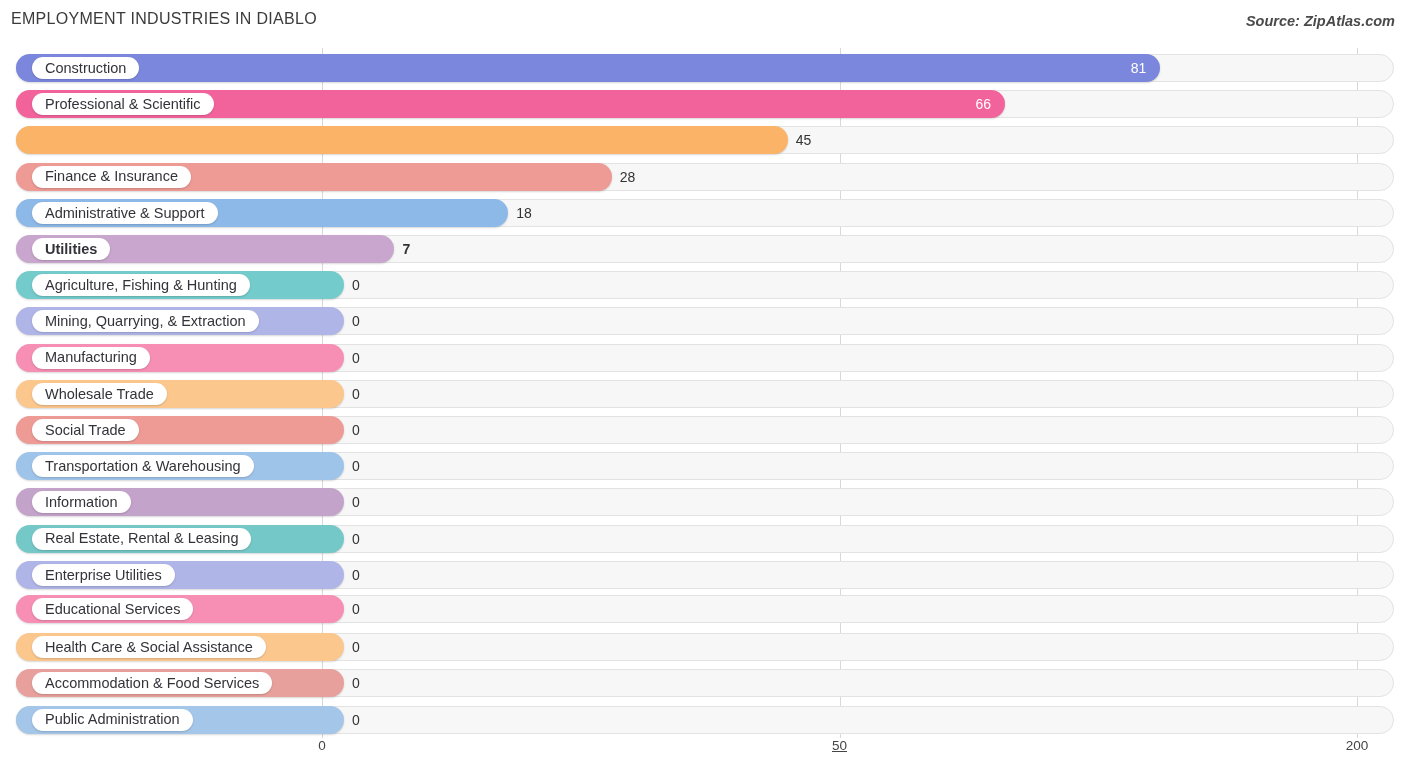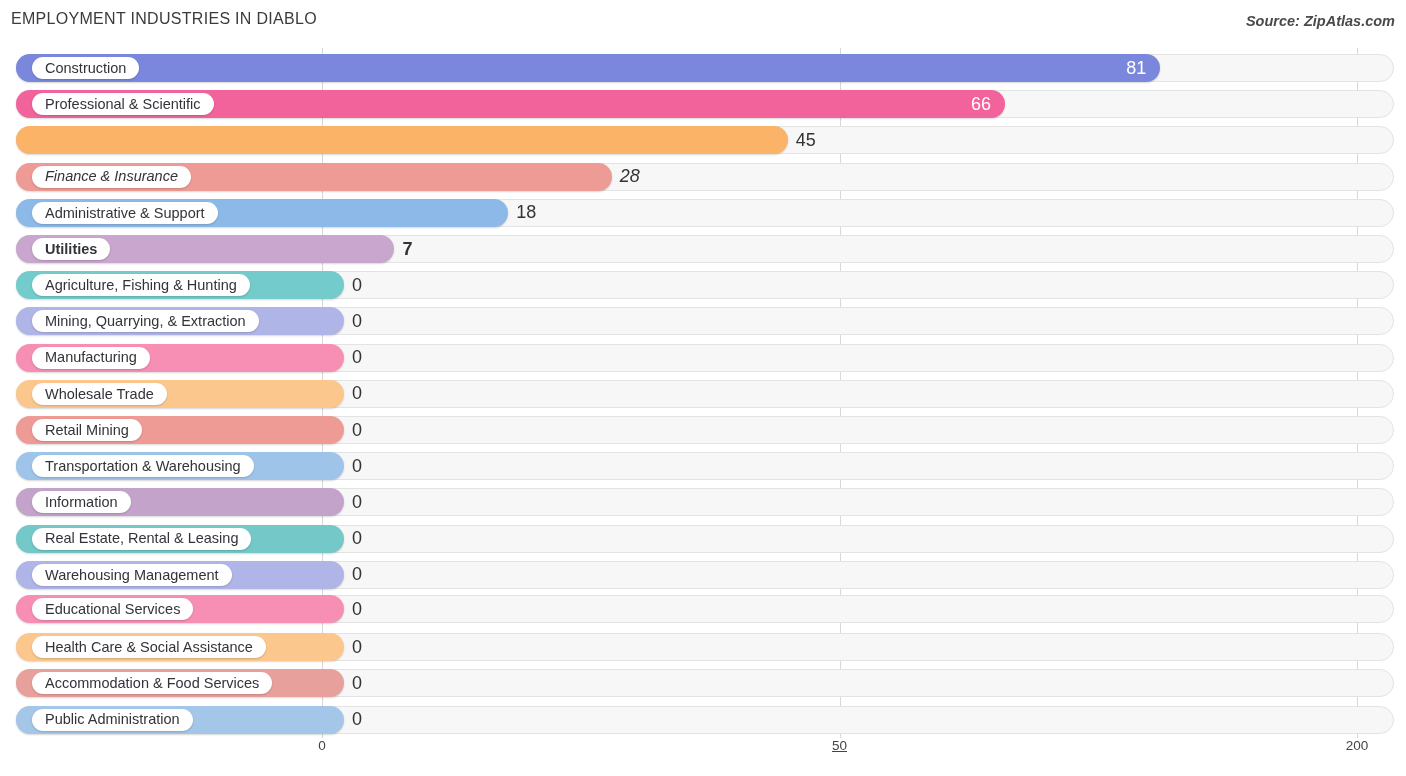--- a/index.html
+++ b/index.html
@@ -115,21 +115,21 @@
     font-size: 14.5px;
     color: #33333a;
     line-height: 1;
   }
   .value {
     position: absolute;
     top: 0;
     height: 28px;
     display: flex;
     align-items: center;
-    font-size: 18px;
+    font-size: 14px;
     white-space: nowrap;
   }
   .value.inside {
     color: #ffffff;
     justify-content: flex-end;
   }
   .value.outside {
     color: #333333;
   }
 
@@ -181,21 +181,21 @@
           <div class="pill">
             <span class="pill-label">Professional &amp; Scientific</span>
           </div>
           <div class="value inside" style="left: 16px; width: 975.1px;">66</div>
         </div>
         <div class="row" style="top: 78.4px; width: 1406px;">
           <div class="track" style="width: 1378px;"></div>
           <div class="bar" style="width: 771.75px; background: rgb(250, 179, 103);"></div>
           <div class="value outside" style="left: 795.75px;">45</div>
         </div>
-        <div class="row" style="top: 114.6px; width: 1286px; font-style: italic;">
+        <div class="row" style="top: 114.6px; width: 1286px;">
           <div class="track" style="width: 1378px;"></div>
           <div class="bar" style="width: 595.8px; background: rgb(238, 154, 149);"></div>
           <div class="pill">
             <span class="pill-label">Finance &amp; Insurance</span>
           </div>
           <div class="value outside" style="left: 619.8px;">28</div>
         </div>
         <div class="row" style="top: 150.8px; width: 1406px;">
           <div class="track" style="width: 1378px;"></div>
           <div class="bar" style="width: 492.3px; background: rgb(141, 185, 232);"></div>
@@ -241,21 +241,21 @@
           <div class="bar" style="width: 328px; background: rgb(251, 199, 141);"></div>
           <div class="pill">
             <span class="pill-label">Wholesale Trade</span>
           </div>
           <div class="value outside" style="left: 352px;">0</div>
         </div>
         <div class="row" style="top: 368px; width: 1406px;">
           <div class="track" style="width: 1378px;"></div>
           <div class="bar" style="width: 328px; background: rgb(238, 154, 149);"></div>
           <div class="pill">
-            <span class="pill-label">Retail Mining</span>
+            <span class="pill-label">Social Trade</span>
           </div>
           <div class="value outside" style="left: 352px;">0</div>
         </div>
         <div class="row" style="top: 404.2px; width: 1406px;">
           <div class="track" style="width: 1378px;"></div>
           <div class="bar" style="width: 328px; background: rgb(159, 196, 234);"></div>
           <div class="pill">
             <span class="pill-label">Transportation &amp; Warehousing</span>
           </div>
           <div class="value outside" style="left: 352px;">0</div>
@@ -273,21 +273,21 @@
           <div class="bar" style="width: 328px; background: rgb(116, 200, 200);"></div>
           <div class="pill">
             <span class="pill-label">Real Estate, Rental &amp; Leasing</span>
           </div>
           <div class="value outside" style="left: 352px;">0</div>
         </div>
         <div class="row" style="top: 512.8px; width: 1406px;">
           <div class="track" style="width: 1378px;"></div>
           <div class="bar" style="width: 328px; background: rgb(176, 181, 232);"></div>
           <div class="pill">
-            <span class="pill-label">Warehousing Management</span>
+            <span class="pill-label">Enterprise Utilities</span>
           </div>
           <div class="value outside" style="left: 352px;">0</div>
         </div>
         <div class="row" style="top: 547px; width: 1368px;">
           <div class="track" style="width: 1378px;"></div>
           <div class="bar" style="width: 328px; background: rgb(247, 143, 181);"></div>
           <div class="pill">
             <span class="pill-label">Educational Services</span>
           </div>
           <div class="value outside" style="left: 352px;">0</div>

